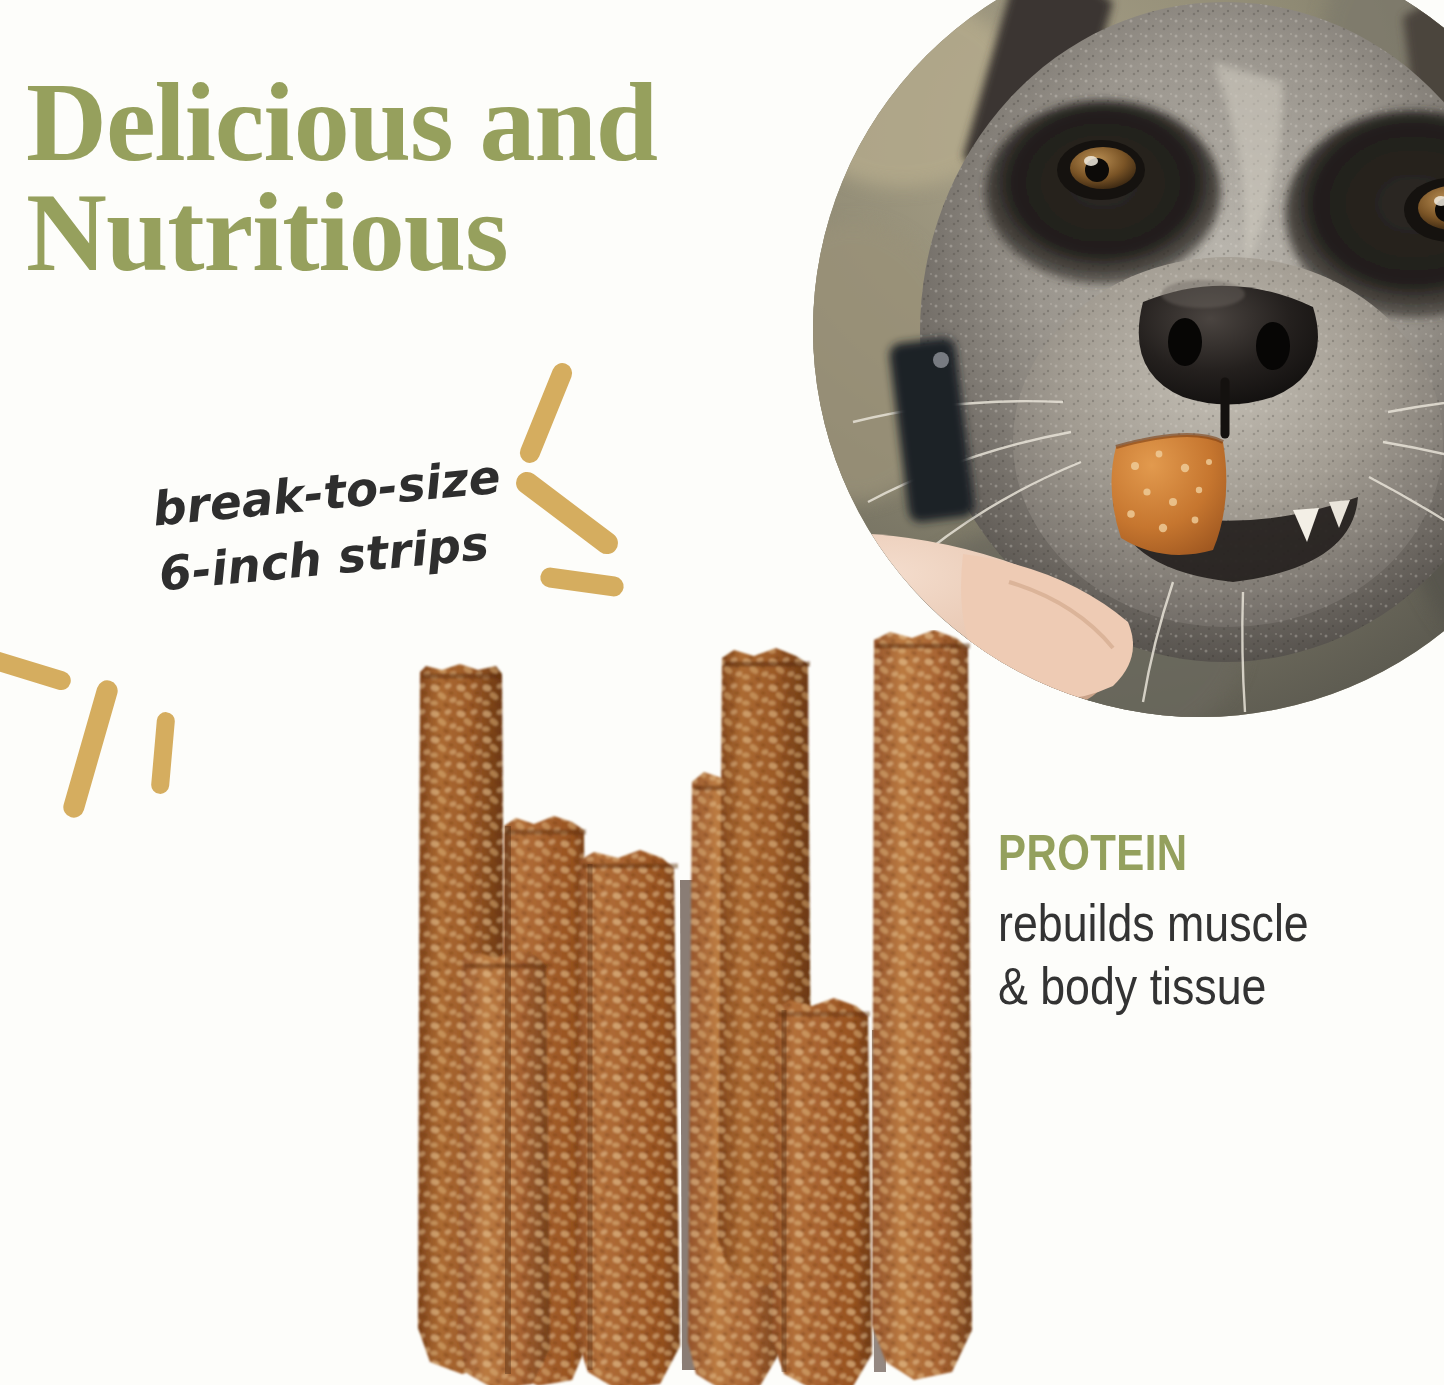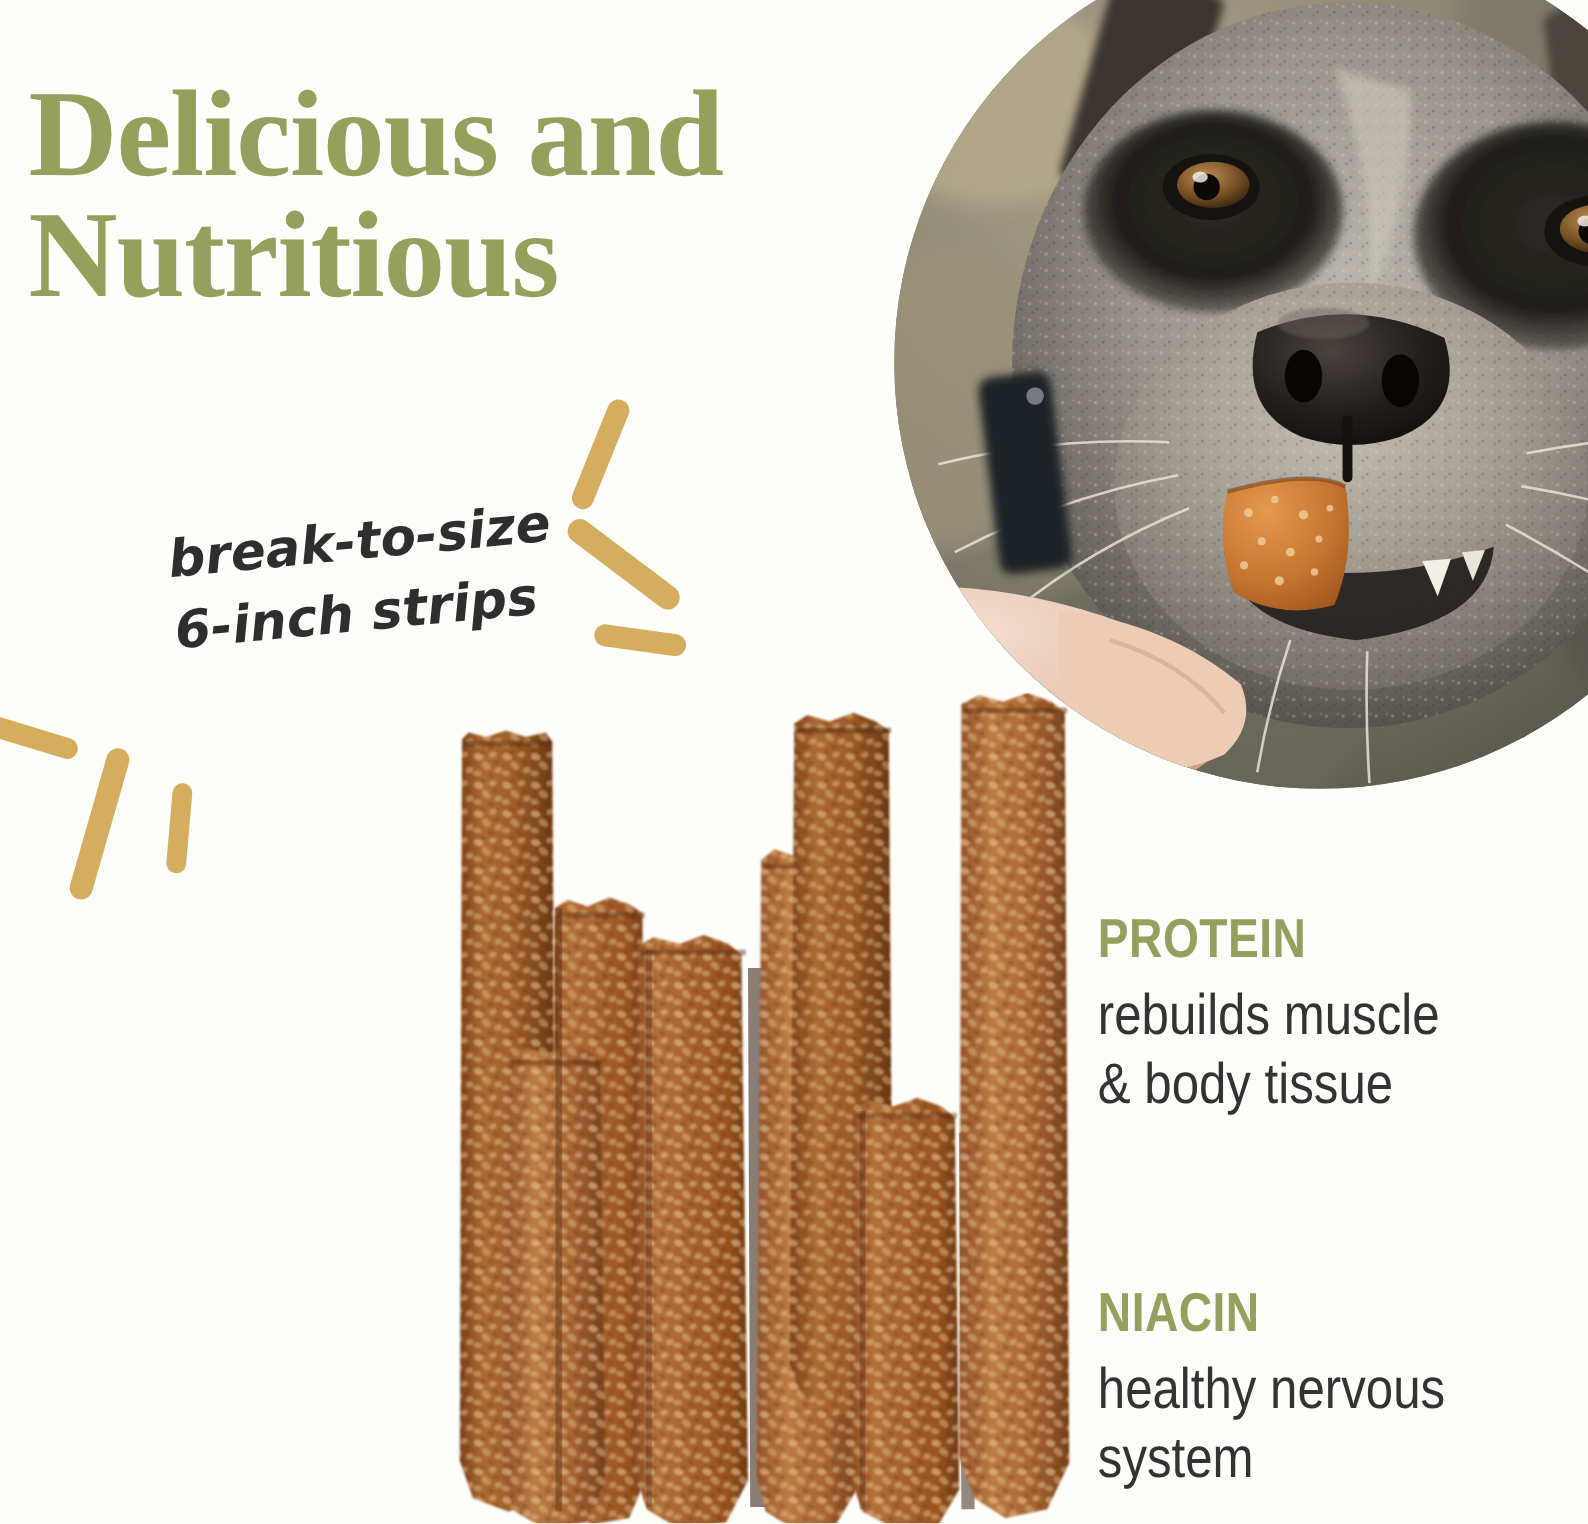--- a/index.html
+++ b/index.html
@@ -373,19 +373,14 @@
     </svg>
   </div>
 
   <div class="callout" id="callout-protein">
     <div class="c-title">PROTEIN</div>
     <div class="c-body">rebuilds muscle
 &amp; body tissue</div>
   </div>
 
 
-  <div class="callout" id="callout-niacin">
-    <div class="c-title">NIACIN</div>
-    <div class="c-body">healthy nervous
-system</div>
-  </div>
 
 </div>
 
 </body></html>

